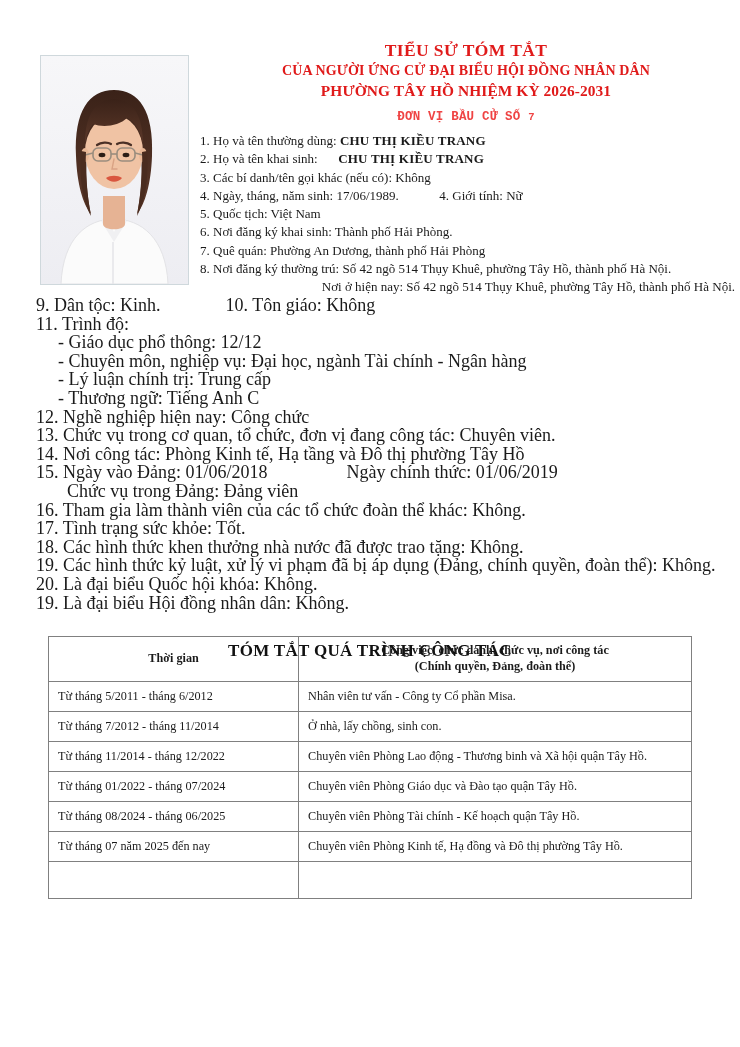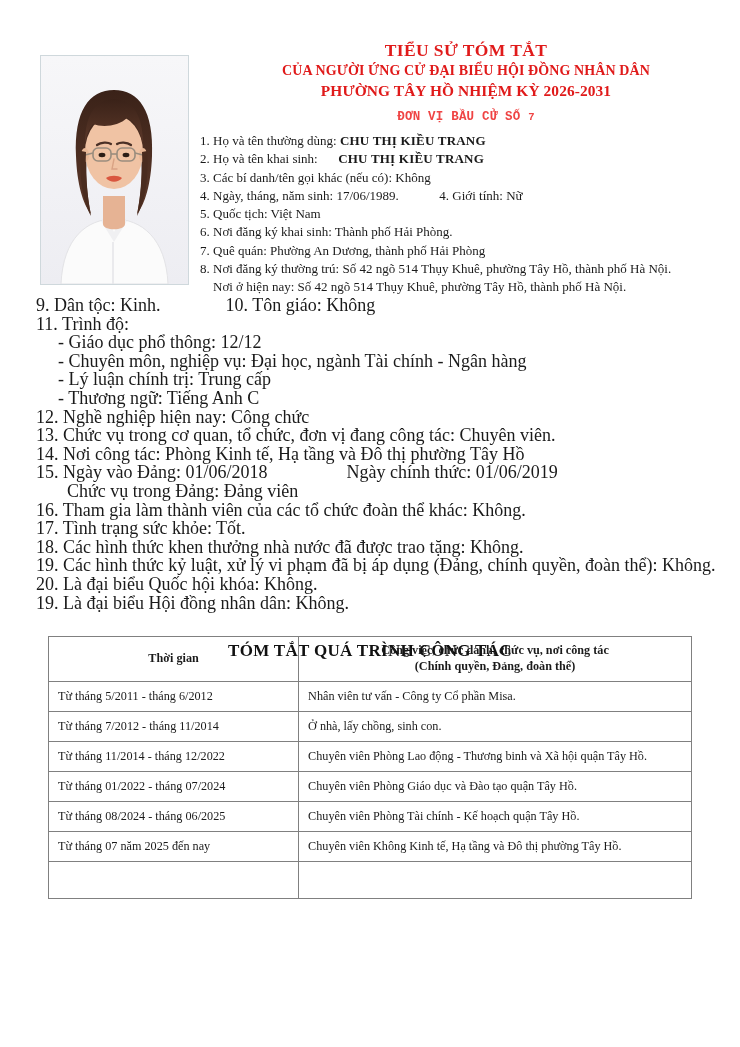--- a/index.html
+++ b/index.html
@@ -81,21 +81,21 @@
     left: 200px;
     top: 132px;
     width: 535px;
     font-size: 13px;
     line-height: 18.3px;
   }
   .info-right .row { white-space: nowrap; }
   .bold-name { font-weight: bold; letter-spacing: .2px; }
   .gap-sm { display:inline-block; width: 14px; }
   .gap-md { display:inline-block; width: 34px; }
-  .indent-1 { padding-left: 13px; }
+  .indent-1 { padding-left: 13px; text-align: right; }
 
   
   .info-full {
     position: absolute;
     left: 36px;
     top: 296px;
     width: 680px;
     font-size: 18px;
     line-height: 18.6px;
   }
@@ -334,21 +334,21 @@
       <tr>
         <td>Từ tháng 01/2022 - tháng 07/2024</td>
         <td>Chuyên viên Phòng Giáo dục và Đào tạo quận Tây Hồ.</td>
       </tr>
       <tr>
         <td>Từ tháng 08/2024 - tháng 06/2025</td>
         <td>Chuyên viên Phòng Tài chính - Kế hoạch quận Tây Hồ.</td>
       </tr>
       <tr>
         <td>Từ tháng 07 năm 2025 đến nay</td>
-        <td>Chuyên viên Không Kinh tế, Hạ tầng và Đô thị phường Tây Hồ.</td>
+        <td>Chuyên viên Phòng Kinh tế, Hạ đồng và Đô thị phường Tây Hồ.</td>
       </tr>
       <tr class="spacer-row">
         <td></td>
         <td></td>
       </tr>
     </tbody>
   </table>
 
 </div>
 

